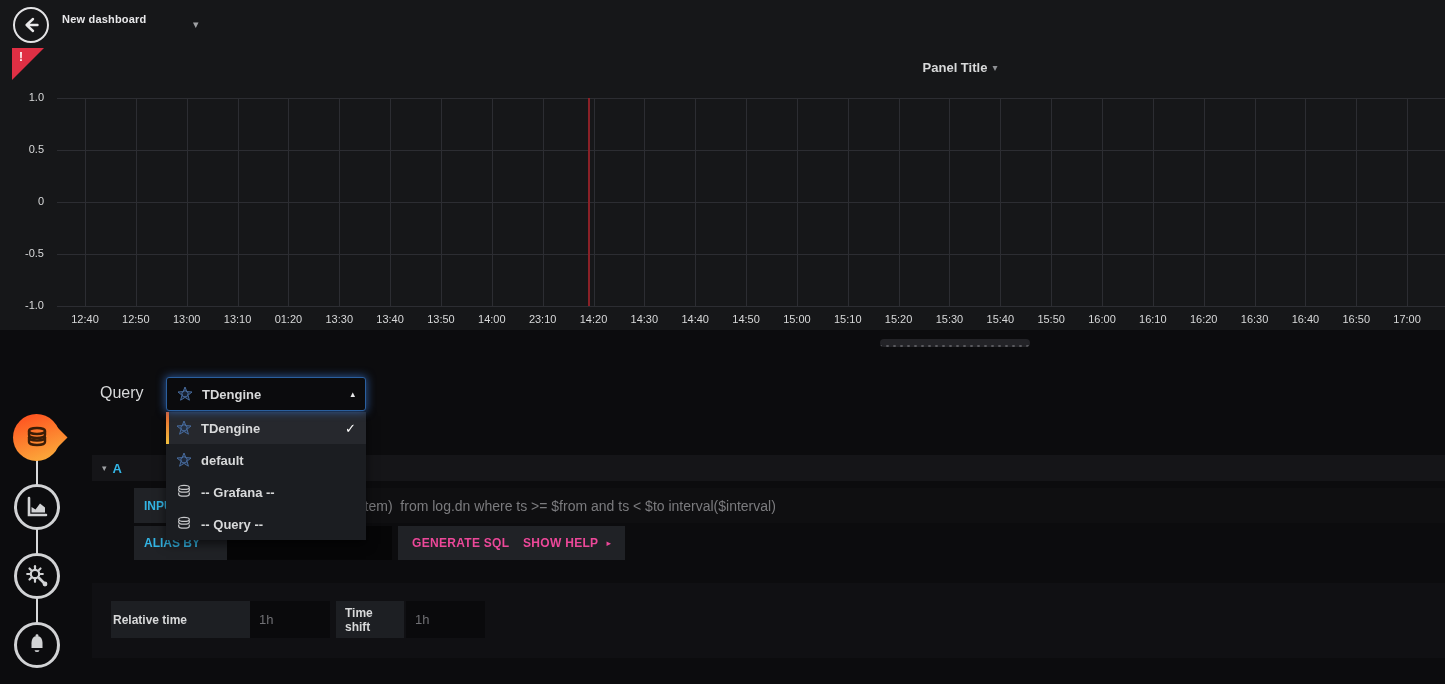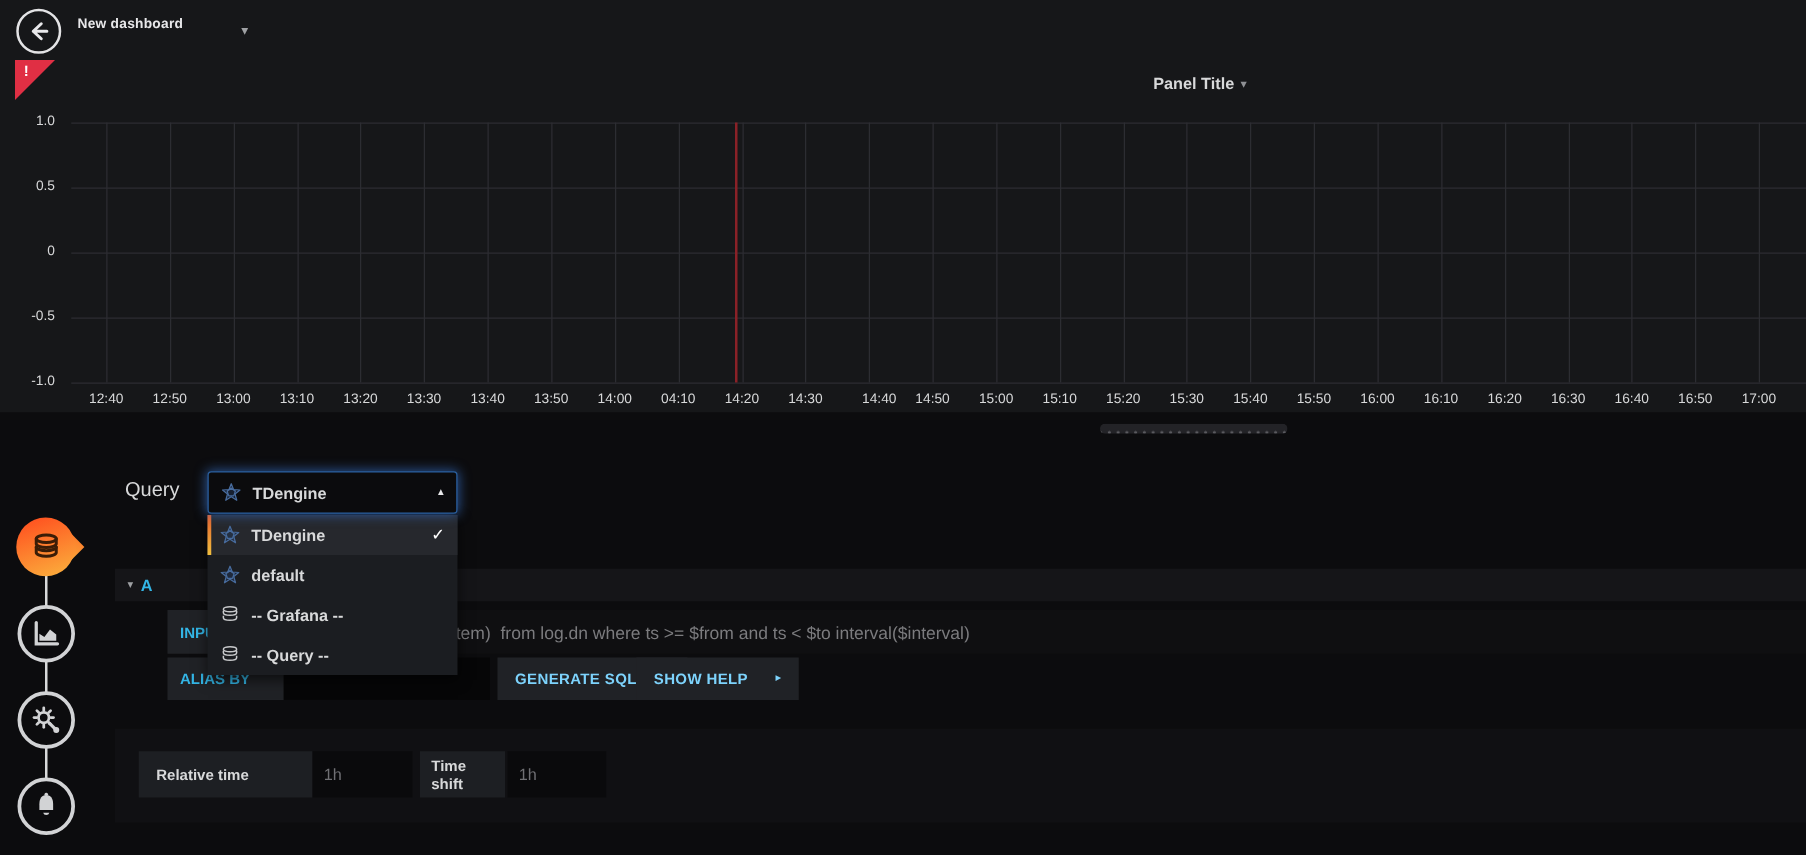--- a/index.html
+++ b/index.html
@@ -100,30 +100,30 @@
 
   #sql-chip { left:134px; top:488px; width:93px; height:35px; }
   #sql-input { left:227px; top:488px; width:1218px; height:35px; background:#0f0f11;
     border:none; outline:none; color:#d8d9da; font-size:14px; padding:0 10px;
     font-family:"Liberation Sans","DejaVu Sans",sans-serif; }
   #sql-input::placeholder { color:#7b7b7e; }
 
   #alias-chip { left:134px; top:526px; width:93px; height:34px; }
   #alias-input { left:227px; top:526px; width:165px; height:34px; background:#060607;
     border:none; outline:none; color:#d8d9da; font-size:13px; padding:0 8px; }
-  .editor-btn { height:34px; background:#202226; border:none; color:#7dd3fc;
+  .editor-btn { height:34px; background:#202226; border:none; color:#ec4899;
     font-size:12px; font-weight:700; letter-spacing:.3px; cursor:pointer;
     font-family:"Liberation Sans","DejaVu Sans",sans-serif; padding:0 14px;
-    display:flex; align-items:center; gap:22px; }
+    display:flex; align-items:center; gap:8px; }
   #generate-sql-btn { left:398px; top:526px; }
   #show-help-btn { left:509px; top:526px; }
   .btn-caret { font-size:9px; font-family:"DejaVu Sans",sans-serif; }
 
   #time-band { left:92px; top:583px; width:1353px; height:75px; background:#101013; }
-  #relative-chip { left:111px; top:601px; width:139px; height:37px; background:#1d1f23; padding-left:14px; }
+  #relative-chip { left:111px; top:601px; width:139px; height:37px; background:#1d1f23; padding-left:2px; }
   #relative-input { left:250px; top:601px; width:80px; height:37px; background:#0a0a0c;
     border:none; outline:none; color:#d8d9da; font-size:13px; padding:0 9px; }
   #shift-chip { left:336px; top:601px; width:68px; height:37px; background:#1d1f23; padding-left:9px; }
   #shift-input { left:406px; top:601px; width:79px; height:37px; background:#0a0a0c;
     border:none; outline:none; color:#d8d9da; font-size:13px; padding:0 9px; }
   #relative-input::placeholder, #shift-input::placeholder, #alias-input::placeholder { color:#707074; }
 
   svg { display:block; }
 </style>
 </head>
@@ -164,37 +164,37 @@
         <span class="y-tick-label" style="left: 6px; top: 299px;">-1.0</span>
         <div class="gridline-v" style="left: 85px; top: 98px; height: 208px;"></div>
         <span class="x-tick-label" style="left: 85px; top: 313px;">12:40</span>
         <div class="gridline-v" style="left: 135.85px; top: 98px; height: 208px;"></div>
         <span class="x-tick-label" style="left: 135.85px; top: 313px;">12:50</span>
         <div class="gridline-v" style="left: 186.7px; top: 98px; height: 208px;"></div>
         <span class="x-tick-label" style="left: 186.7px; top: 313px;">13:00</span>
         <div class="gridline-v" style="left: 237.55px; top: 98px; height: 208px;"></div>
         <span class="x-tick-label" style="left: 237.55px; top: 313px;">13:10</span>
         <div class="gridline-v" style="left: 288.4px; top: 98px; height: 208px;"></div>
-        <span class="x-tick-label" style="left: 288.4px; top: 313px;">13:20</span>
+        <span class="x-tick-label" style="left: 288.4px; top: 313px;">01:20</span>
         <div class="gridline-v" style="left: 339.25px; top: 98px; height: 208px;"></div>
         <span class="x-tick-label" style="left: 339.25px; top: 313px;">13:30</span>
         <div class="gridline-v" style="left: 390.1px; top: 98px; height: 208px;"></div>
         <span class="x-tick-label" style="left: 390.1px; top: 313px;">13:40</span>
         <div class="gridline-v" style="left: 440.95px; top: 98px; height: 208px;"></div>
         <span class="x-tick-label" style="left: 440.95px; top: 313px;">13:50</span>
         <div class="gridline-v" style="left: 491.8px; top: 98px; height: 208px;"></div>
         <span class="x-tick-label" style="left: 491.8px; top: 313px;">14:00</span>
         <div class="gridline-v" style="left: 542.65px; top: 98px; height: 208px;"></div>
-        <span class="x-tick-label" style="left: 542.65px; top: 313px;">04:10</span>
+        <span class="x-tick-label" style="left: 542.65px; top: 313px;">23:10</span>
         <div class="gridline-v" style="left: 593.5px; top: 98px; height: 208px;"></div>
         <span class="x-tick-label" style="left: 593.5px; top: 313px;">14:20</span>
         <div class="gridline-v" style="left: 644.35px; top: 98px; height: 208px;"></div>
         <span class="x-tick-label" style="left: 644.35px; top: 313px;">14:30</span>
         <div class="gridline-v" style="left: 695.2px; top: 98px; height: 208px;"></div>
-        <span class="x-tick-label" style="left: 695.2px; top: 313px; text-align: right;">14:40</span>
+        <span class="x-tick-label" style="left: 695.2px; top: 313px;">14:40</span>
         <div class="gridline-v" style="left: 746.05px; top: 98px; height: 208px;"></div>
         <span class="x-tick-label" style="left: 746.05px; top: 313px;">14:50</span>
         <div class="gridline-v" style="left: 796.9px; top: 98px; height: 208px;"></div>
         <span class="x-tick-label" style="left: 796.9px; top: 313px;">15:00</span>
         <div class="gridline-v" style="left: 847.75px; top: 98px; height: 208px;"></div>
         <span class="x-tick-label" style="left: 847.75px; top: 313px;">15:10</span>
         <div class="gridline-v" style="left: 898.6px; top: 98px; height: 208px;"></div>
         <span class="x-tick-label" style="left: 898.6px; top: 313px;">15:20</span>
         <div class="gridline-v" style="left: 949.45px; top: 98px; height: 208px;"></div>
         <span class="x-tick-label" style="left: 949.45px; top: 313px;">15:30</span>

